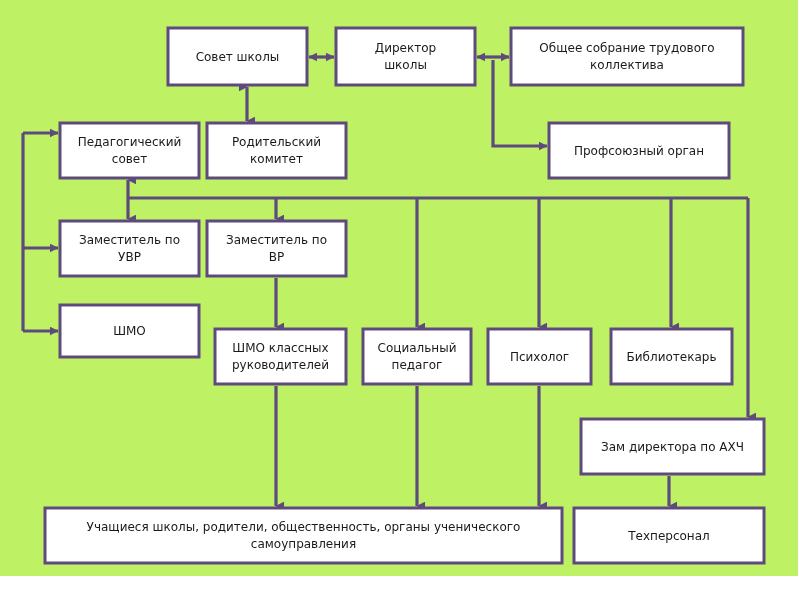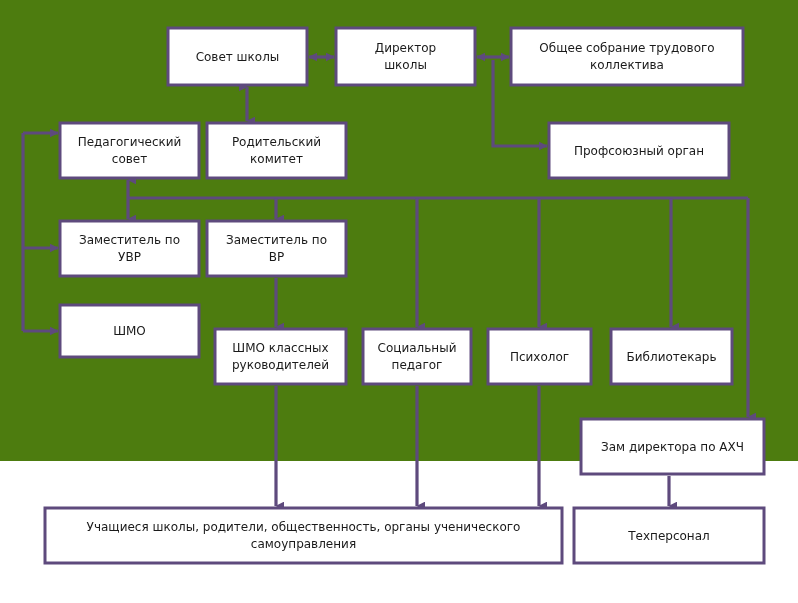--- a/index.html
+++ b/index.html
@@ -9,22 +9,22 @@
   }
   body {
     width: 798px;
     height: 603px;
     font-family: "DejaVu Sans", sans-serif;
     overflow: hidden;
   }
   #diagram-root {
     position: relative;
     width: 798px;
-    height: 461px;
-    background: #4d7c0f;
+    height: 576px;
+    background: #bef264;
   }
   svg#chart-svg {
     position: absolute;
     left: 0;
     top: 0;
     width: 798px;
     height: 603px;
     display: block;
   }
   .node-box {

